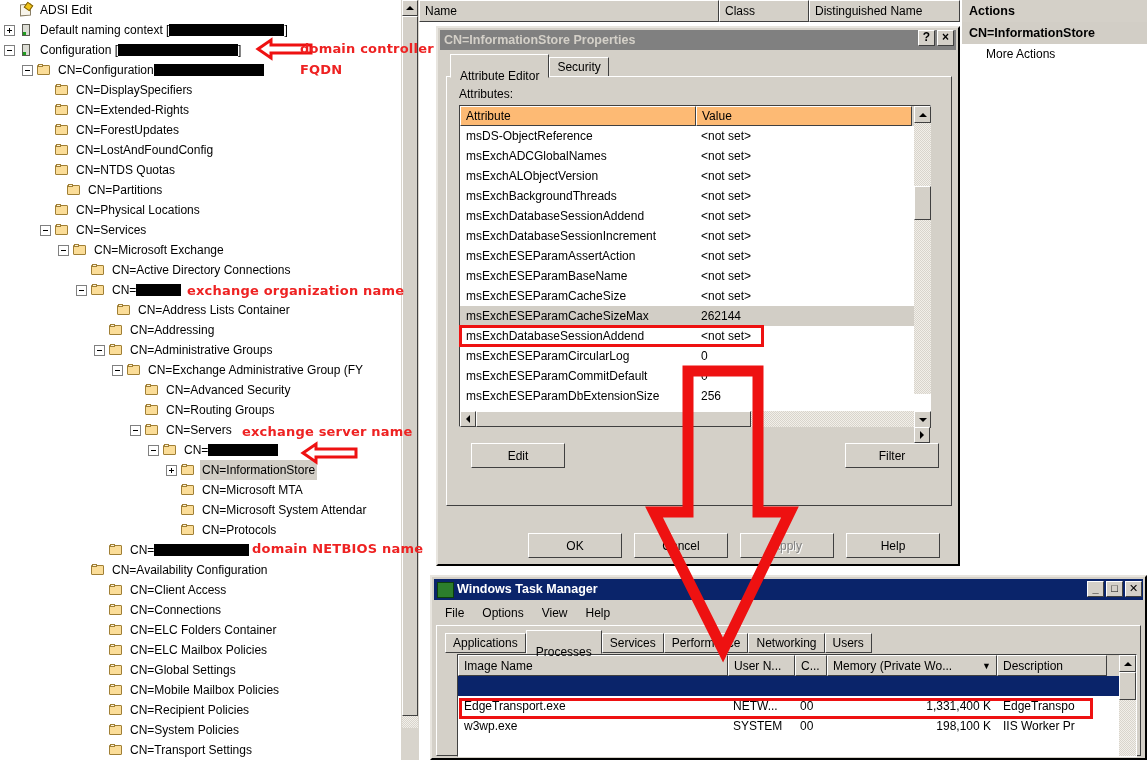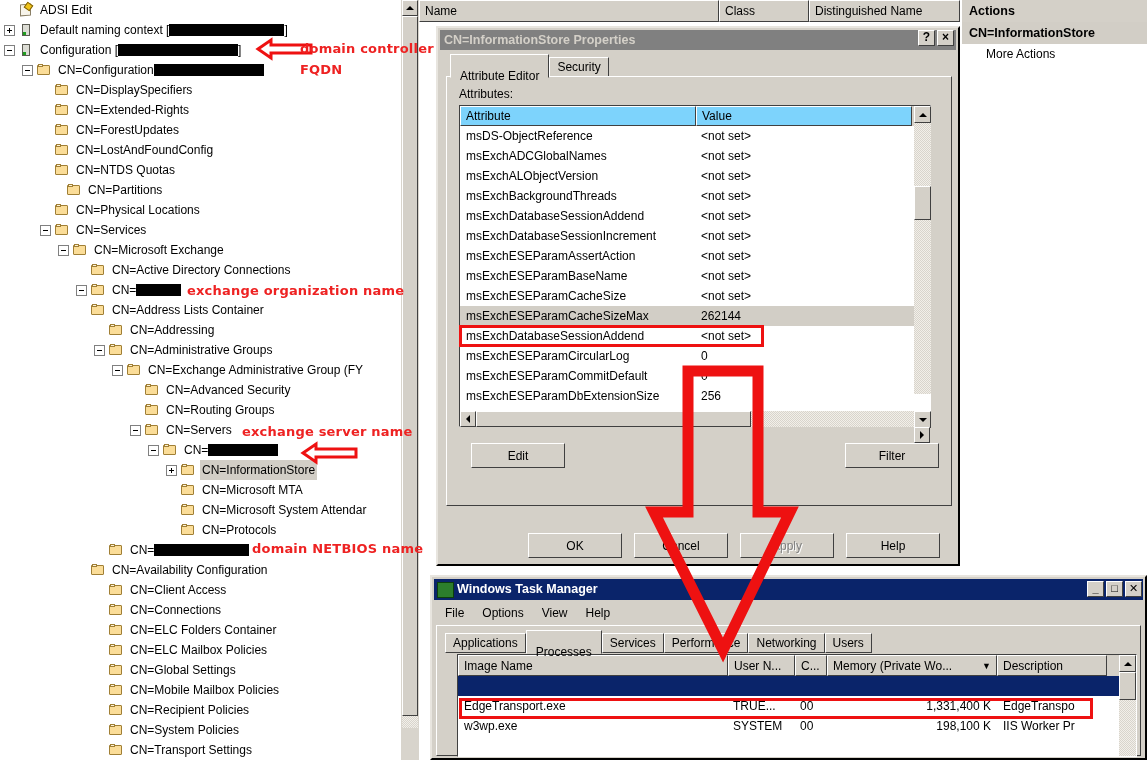--- a/index.html
+++ b/index.html
@@ -68,21 +68,21 @@
   .tab{height:20px;line-height:19px;padding:0 7px;background:#d4d0c8;
     border:1px solid;border-color:#fff #404040 #d4d0c8 #fff;box-sizing:border-box;font-size:12px;}
   .tab.active{height:22px;line-height:20px;margin-bottom:-1px;position:relative;z-index:3;
     border-bottom-color:#d4d0c8;padding:11px 9px;margin-top:48px;}
   #tabbody{position:absolute;left:8px;top:48px;width:506px;height:430px;background:#d4d0c8;
     border:1px solid;border-color:#fff #404040 #404040 #fff;box-sizing:border-box;}
   #attrs-label{position:absolute;left:12px;top:10px;font-size:12px;}
   #attr-list{position:absolute;left:12px;top:28px;width:472px;height:322px;background:#fff;
     border:1px solid;border-color:#404040 #fff #fff #404040;box-sizing:border-box;overflow:hidden;}
   .lv-head{height:20px;display:flex;background:#d4d0c8;}
-  .lv-head .h{height:20px;line-height:19px;padding-left:5px;background:#7dd3fc;
+  .lv-head .h{height:20px;line-height:19px;padding-left:5px;background:#fdba74;
     border:1px solid;border-color:#fff #404040 #404040 #fff;box-sizing:border-box;font-size:12px;}
   .lv-row{height:20px;line-height:20px;display:flex;font-size:12px;}
   .lv-row.sel{background:#d2cec6;}
   .lv-row .c1{width:236px;padding-left:6px;box-sizing:border-box;overflow:hidden;white-space:nowrap;}
   .lv-row .c2{width:200px;padding-left:5px;box-sizing:border-box;overflow:hidden;white-space:nowrap;}
   .btn{background:#d4d0c8;border:1px solid;border-color:#fff #404040 #404040 #fff;
     box-sizing:border-box;font-size:12px;text-align:center;font-family:inherit;
     display:flex;align-items:center;justify-content:center;}
   .btn.disabled{color:#808080;text-shadow:1px 1px 0 #fff;}
 
@@ -200,21 +200,21 @@
       <div class="tree-row" style="padding-left: 76px; text-align: center;">
         <span class="expander"></span>
         <span class="ico folder"></span>
         <span class="lbl">CN=Active Directory Connections</span>
       </div>
       <div class="tree-row" style="padding-left: 76px;">
         <span class="expander has"></span>
         <span class="ico folder"></span>
         <span class="lbl">CN=<span class="blackbar" style="width: 45px;"></span></span>
       </div>
-      <div class="tree-row" style="padding-left: 76px;">
+      <div class="tree-row" style="padding-left: 102px;">
         <span class="expander"></span>
         <span class="ico folder"></span>
         <span class="lbl">CN=Address Lists Container</span>
       </div>
       <div class="tree-row" style="padding-left: 94px;">
         <span class="expander"></span>
         <span class="ico folder"></span>
         <span class="lbl">CN=Addressing</span>
       </div>
       <div class="tree-row" style="padding-left: 94px;">
@@ -503,21 +503,21 @@
       <div id="proc-rows">
           <div class="pl-row sel">
             <div class="p1">store.exe</div>
             <div class="p2">SYSTEM</div>
             <div class="p3">00</div>
             <div class="p4">2,265,968 K</div>
             <div class="p5">Microsoft Exc</div>
           </div>
           <div class="pl-row">
             <div class="p1">EdgeTransport.exe</div>
-            <div class="p2">TRUE...</div>
+            <div class="p2">NETW...</div>
             <div class="p3">00</div>
             <div class="p4">1,331,400 K</div>
             <div class="p5">EdgeTranspo</div>
           </div>
           <div class="pl-row">
             <div class="p1">w3wp.exe</div>
             <div class="p2">SYSTEM</div>
             <div class="p3">00</div>
             <div class="p4">198,100 K</div>
             <div class="p5">IIS Worker Pr</div>

